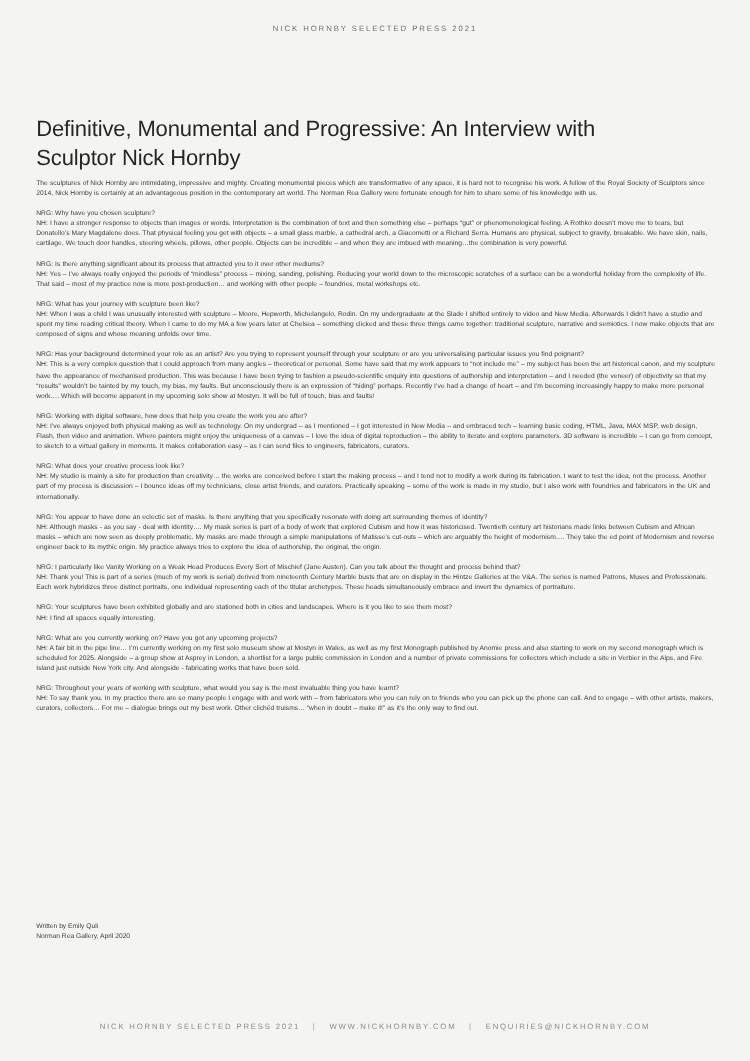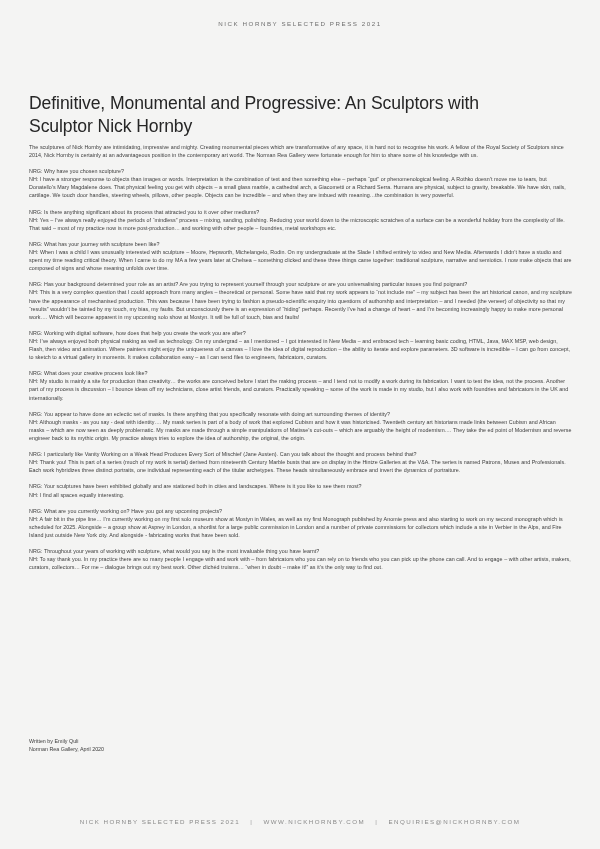--- a/index.html
+++ b/index.html
@@ -92,21 +92,21 @@
 </style>
 </head>
 <body>
 
 <div class="page">
 
   <div class="header-rule">
     <div class="running-head">NICK HORNBY SELECTED PRESS 2021</div>
   </div>
 
-  <h1 class="title">Definitive, Monumental and Progressive: An Sculptors with Sculptor Nick Hornby</h1>
+  <h1 class="title">Definitive, Monumental and Progressive: An Interview with Sculptor Nick Hornby</h1>
 
   <div class="body-col">
     <p class="para">The sculptures of Nick Hornby are intimidating, impressive and mighty. Creating monumental pieces which are transformative of any space, it is hard not to recognise his work. A fellow of the Royal Society of Sculptors since 2014, Nick Hornby is certainly at an advantageous position in the contemporary art world. The Norman Rea Gallery were fortunate enough for him to share some of his knowledge with us.</p>
     <div>
         <p class="para"><span>NRG: Why have you chosen sculpture?</span><br><span>NH: I have a stronger response to objects than images or words. Interpretation is the combination of text and then something else – perhaps “gut” or phenomenological feeling. A Rothko doesn’t move me to tears, but Donatello’s Mary Magdalene does. That physical feeling you get with objects – a small glass marble, a cathedral arch, a Giacometti or a Richard Serra. Humans are physical, subject to gravity, breakable. We have skin, nails, cartilage. We touch door handles, steering wheels, pillows, other people. Objects can be incredible – and when they are imbued with meaning…the combination is very powerful.</span></p>
         <p class="para"><span>NRG: Is there anything significant about its process that attracted you to it over other mediums?</span><br><span>NH: Yes – I’ve always really enjoyed the periods of “mindless” process – mixing, sanding, polishing. Reducing your world down to the microscopic scratches of a surface can be a wonderful holiday from the complexity of life. That said – most of my practice now is more post-production… and working with other people – foundries, metal workshops etc.</span></p>
         <p class="para"><span>NRG: What has your journey with sculpture been like?</span><br><span>NH: When I was a child I was unusually interested with sculpture –  Moore, Hepworth, Michelangelo, Rodin.  On my undergraduate at the Slade I shifted entirely to video and New Media.  Afterwards I didn’t have a studio and spent my time reading critical theory. When I came to do my MA a few years later at Chelsea – something clicked and these three things came together: traditional sculpture, narrative and semiotics. I now make objects that are composed of signs and whose meaning unfolds over time.</span></p>
         <p class="para"><span>NRG: Has your background determined your role as an artist? Are you trying to represent yourself through your sculpture or are you universalising particular issues you find poignant?</span><br><span>NH: This is a very complex question that I could approach from many angles – theoretical or personal. Some have said that my work appears to “not include me” – my subject has been the art historical canon, and my sculpture have the appearance of mechanised production. This was because I have been trying to fashion a pseudo-scientific enquiry into questions of authorship and interpretation – and I needed (the veneer) of objectivity so that my “results” wouldn’t be tainted by my touch, my bias, my faults. But unconsciously there is an expression of “hiding” perhaps. Recently I’ve had a change of heart – and I’m becoming increasingly happy to make more personal work…. Which will become apparent in my upcoming solo show at Mostyn.  It will be full of touch, bias and faults!</span></p>
         <p class="para"><span>NRG: Working with digital software, how does that help you create the work you are after?</span><br><span>NH:  I’ve always enjoyed both physical making as well as technology. On my undergrad – as I mentioned – I got interested in New Media – and embraced tech – learning basic coding, HTML, Java, MAX MSP, web design, Flash, then video and animation. Where painters might enjoy the uniqueness of a canvas – I love the idea of digital reproduction – the ability to iterate and explore parameters. 3D software is incredible – I can go from concept, to sketch to a virtual gallery in moments. It makes collaboration easy – as I can send files to engineers, fabricators, curators.</span></p>
         <p class="para"><span>NRG: What does your creative process look like?</span><br><span>NH: My studio is mainly a site for production than creativity… the works are conceived before I start the making process – and I tend not to modify a work during its fabrication. I want to test the idea, not the process. Another part of my process is discussion – I bounce ideas off my technicians, close artist friends, and curators. Practically speaking – some of the work is made in my studio, but I also work with foundries and fabricators in the UK and internationally.</span></p>

